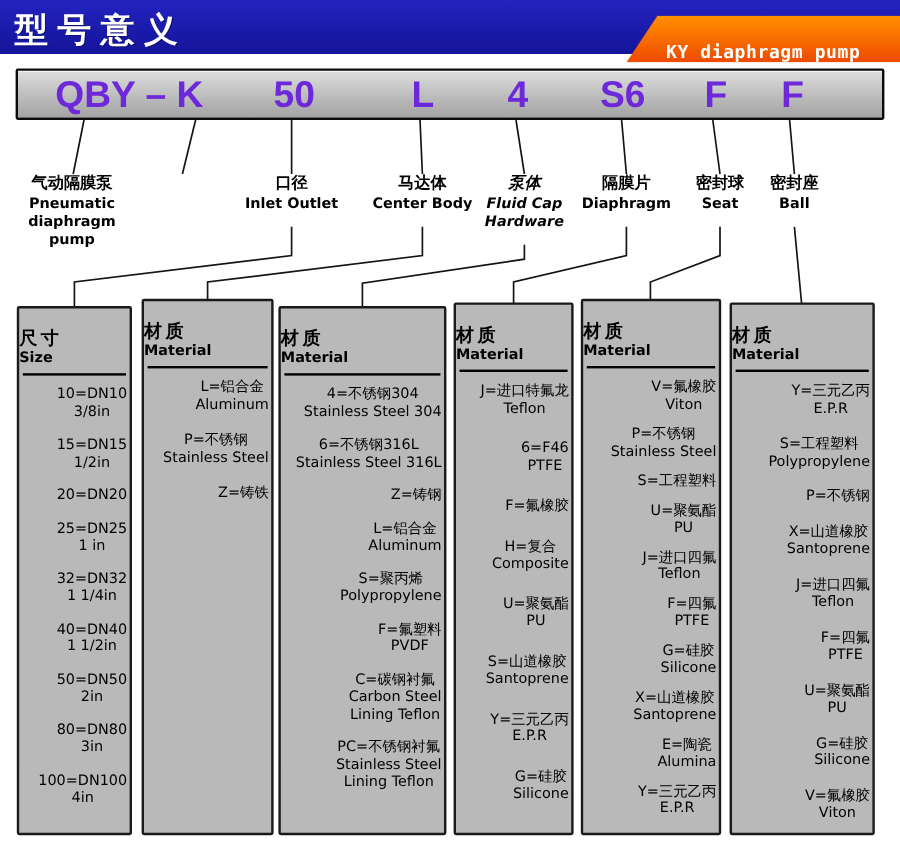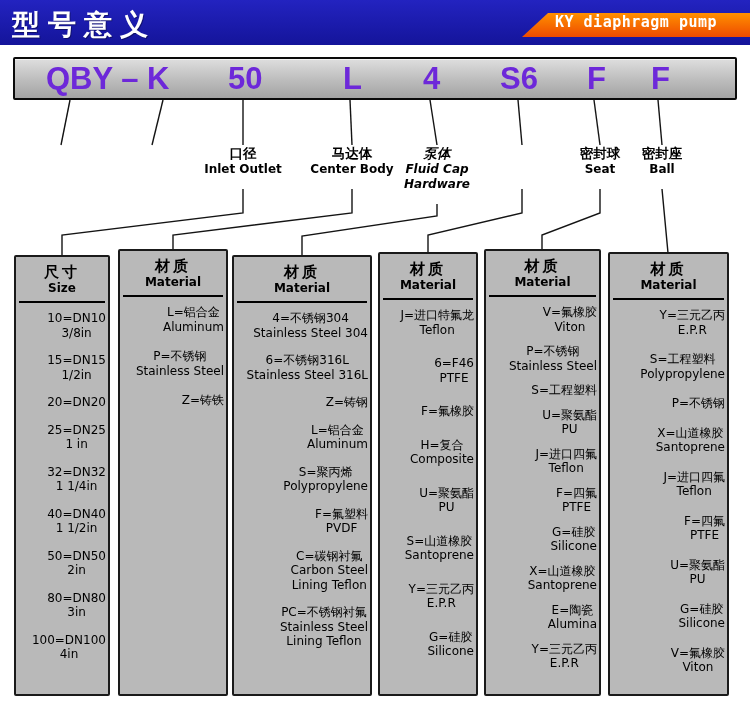--- a/index.html
+++ b/index.html
@@ -5,24 +5,24 @@
   * { margin:0; padding:0; box-sizing:border-box; }
   html,body { background:#ffffff; }
   body { font-family:"DejaVu Sans","Liberation Sans",sans-serif; }
   #stage { position:relative; width:750px; height:701px; background:#fff; overflow:hidden; }
 
   
   .topbar { position:absolute; left:0; top:0; width:750px; height:45px;
             background:linear-gradient(180deg, var(--header-blue,#2a2ac4), var(--header-blue-dark,#14149a)); }
   .title { position:absolute; left:12px; top:6px; color:#fff; font-size:28px; font-weight:bold;
            letter-spacing:8px; text-shadow:1px 1px 0 rgba(0,0,0,.35); }
-  .banner { position:absolute; right:0; top:13px; width:228px; height:24px;
+  .banner { position:absolute; right:0; top:13px; width:228px; height:39px;
             background:linear-gradient(180deg, var(--banner-top,#ff9000), var(--banner-bottom,#ee4a00));
             clip-path:polygon(26px 0, 100% 0, 100% 100%, 0 100%);
-            display:flex; align-items:flex-start; justify-content:center; }
+            display:flex; align-items:flex-end; justify-content:center; }
   .banner span { color:#fff; font-weight:bold; font-size:15px; letter-spacing:.5px;
                  font-family:"DejaVu Sans Mono","Liberation Mono",monospace; }
 
   
   .codebar { position:absolute; left:13px; top:57px; width:724px; height:43px;
              border:2px solid #0a0a0a; border-radius:2px;
              background:linear-gradient(180deg,#dedede,#bcbcbc 55%, var(--codebar-gray,#a3a3a3));
              box-shadow:inset 0 1px 0 #f2f2f2; }
   .codeseg { position:absolute; top:60px; font-size:31px; font-weight:bold; color:#6d28d9;
              font-family:"Liberation Sans","DejaVu Sans",sans-serif; line-height:38px; }
@@ -43,21 +43,21 @@
   
   .column { position:absolute; background:var(--panel-gray,#b9b9b9); border:2px solid #1a1a1a;
             border-radius:2px; overflow:hidden; }
   .c0{left:14px;  top:255px; width:96px;  height:441px;}
   .c1{left:118px; top:249px; width:110px; height:447px;}
   .c2{left:232px; top:255px; width:140px; height:441px;}
   .c3{left:378px; top:252px; width:100px; height:444px;}
   .c4{left:484px; top:249px; width:117px; height:447px;}
   .c5{left:608px; top:252px; width:121px; height:444px;}
 
-  .col-head { padding-top:6px; text-align:center; }
+  .col-head { padding-top:16px; }
   .col-head .zh { font-size:15px; font-weight:bold; letter-spacing:3px; line-height:18px; }
   .col-head .en { font-size:12px; font-weight:bold; line-height:15px; }
   .rule { border-top:2px solid #000; margin:5px 3px 0 3px; }
 
   .items { display:flex; flex-direction:column; align-items:flex-end; padding:8px 2px 6px 2px; }
   .item { font-size:12px; line-height:14.5px; text-align:center; white-space:pre-line; color:#000; }
   .c0 .items{gap:13px;} .c1 .items{gap:15px;} .c2 .items{gap:13px;}
   .c3 .items{gap:19px;} .c4 .items{gap:10px;} .c5 .items{gap:15px;}
 </style>
 </head>
@@ -91,32 +91,41 @@
     <line x1="594" y1="100" x2="600" y2="145"></line>
     <line x1="658" y1="100" x2="662" y2="145"></line>
     <polyline points="243,189 243,213 62,235 62,256"></polyline>
     <polyline points="352,189 352,213 173,235 173,250"></polyline>
     <polyline points="437,204 437,216 302,236 302,256"></polyline>
     <polyline points="522,189 522,213 428,235 428,253"></polyline>
     <polyline points="600,189 600,213 542,235 542,250"></polyline>
     <polyline points="662,189 668,253"></polyline>
   </svg>
 
+  <div class="label l0">
+    <div class="zh">气动隔膜泵</div>
+    <div class="en">Pneumatic
+diaphragm pump</div>
+  </div>
   <div class="label l3">
     <div class="zh">马达体</div>
     <div class="en">Center Body</div>
   </div>
   <div class="label l2">
     <div class="zh">口径</div>
     <div class="en">Inlet Outlet</div>
   </div>
   <div class="label l4">
     <div class="zh">泵体</div>
     <div class="en">Fluid Cap
 Hardware</div>
+  </div>
+  <div class="label l5">
+    <div class="zh">隔膜片</div>
+    <div class="en">Diaphragm</div>
   </div>
   <div class="label l6">
     <div class="zh">密封球</div>
     <div class="en">Seat</div>
   </div>
   <div class="label l7">
     <div class="zh">密封座</div>
     <div class="en">Ball</div>
   </div>
 

